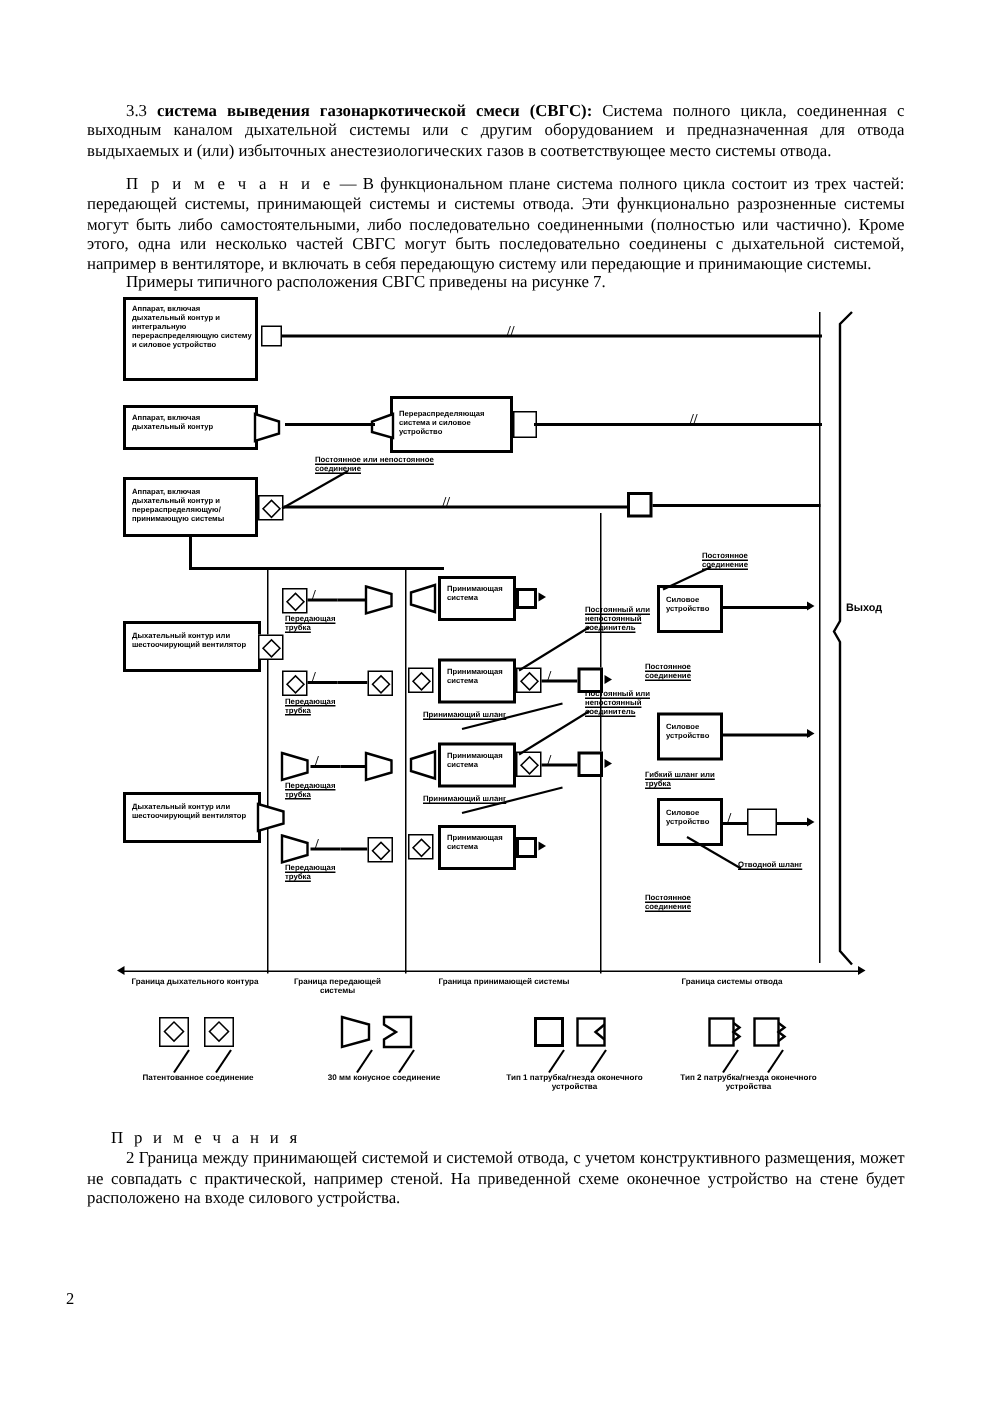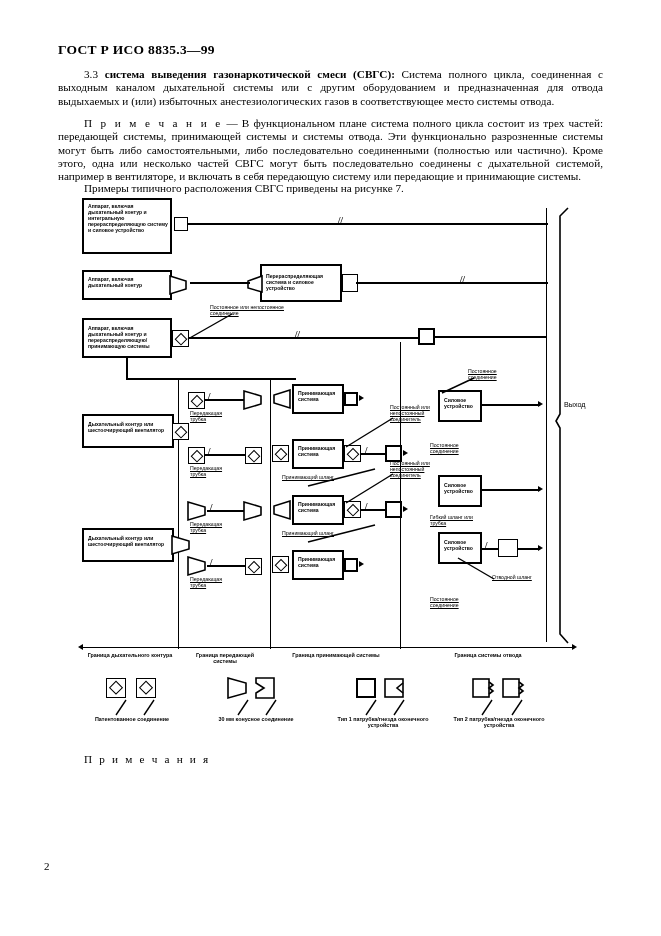--- a/index.html
+++ b/index.html
@@ -11,21 +11,21 @@
   .para{position:absolute;font-size:11.2px;line-height:13.3px;text-align:justify;}
   .para b{font-weight:bold;}
   .sp{letter-spacing:2.2px;}
 
   .fig{position:absolute;left:60px;top:192px;width:545px;height:540px;}
 
   
   .box{position:absolute;border:2px solid #000;background:#fff;box-sizing:border-box;}
   .blabel{position:absolute;font-family:"Liberation Sans",sans-serif;font-weight:bold;
           font-size:5.1px;line-height:5.9px;color:#000;}
-  .lab{position:absolute;font-family:"Liberation Sans",sans-serif;font-weight:normal;
+  .lab{position:absolute;font-family:"Liberation Sans",sans-serif;font-weight:bold;
        font-size:5.2px;line-height:6px;color:#000;}
   .lab.u{text-decoration:underline;}
   .ln{position:absolute;background:#000;}
   .vln{position:absolute;background:#000;width:1.4px;}
 
   
   .diam{position:absolute;border:1.6px solid #000;background:#fff;box-sizing:border-box;}
   .diam:after{content:"";position:absolute;left:50%;top:50%;width:58%;height:58%;
      transform:translate(-50%,-50%) rotate(45deg);border:1.5px solid #000;box-sizing:border-box;}
   .cone{position:absolute;box-sizing:border-box;}
@@ -43,21 +43,20 @@
             font-size:5.4px;line-height:6.4px;text-align:center;}
   .bline{position:absolute;background:#000;height:1.2px;}
   .tick{position:absolute;background:#000;width:1.2px;height:7px;}
   svg{position:absolute;overflow:visible;}
 </style>
 </head>
 <body>
 
 <div class="page">
 
-  <div class="hdr">ГОСТ Р ИСО 8835.3—99</div>
 
   <div class="para" style="left:58px;top:68px;width:545px;">
     <span style="margin-left:26px"></span><span>3.3</span>
     <b>система выведения газонаркотической смеси (СВГС):</b>
     <span>Система полного цикла, соединенная с выходным каналом дыхательной системы или с другим оборудованием и предназначенная для отвода выдыхаемых и (или) избыточных анестезиологических газов в соответствующее место системы отвода.</span>
   </div>
 
   <div class="para" style="left:58px;top:117px;width:545px;">
     <span style="margin-left:26px"></span><span class="sp">П р и м е ч а н и е</span>
     <span>— В функциональном плане система полного цикла состоит из трех частей: передающей системы, принимающей системы и системы отвода. Эти функционально разрозненные системы могут быть либо самостоятельными, либо последовательно соединенными (полностью или частично). Кроме этого, одна или несколько частей СВГС могут быть последовательно соединены с дыхательной системой, например в вентиляторе, и включать в себя передающую систему или передающие и принимающие системы.</span>
@@ -307,18 +306,19 @@
     <svg style="left:410px;top:506px;width:60px;height:18px;">
       <line x1="12" y1="17" x2="22" y2="2" stroke="#000" stroke-width="1.4"></line>
       <line x1="42" y1="17" x2="52" y2="2" stroke="#000" stroke-width="1.4"></line>
     </svg>
     <div class="leglabel" style="left:388px;top:524px;width:102px;">Тип 2 патрубка/гнезда оконечного устройства</div>
 
   </div>
 
 
   <div class="para" style="left:58px;top:753px;width:545px;">
-    <div style="margin-left:26px" class="sp">П р и м е ч а н и я</div>
+    <div style="margin-left:16px" class="sp">П р и м е ч а н и я</div>
+    <div style="text-indent:26px">2  Граница между принимающей системой и системой отвода, с учетом конструктивного размещения, может не совпадать с практической, например стеной. На приведенной схеме оконечное устройство на стене будет расположено на входе силового устройства.</div>
   </div>
 
   <div class="pnum">2</div>
 
 </div>
 
 </body></html>

